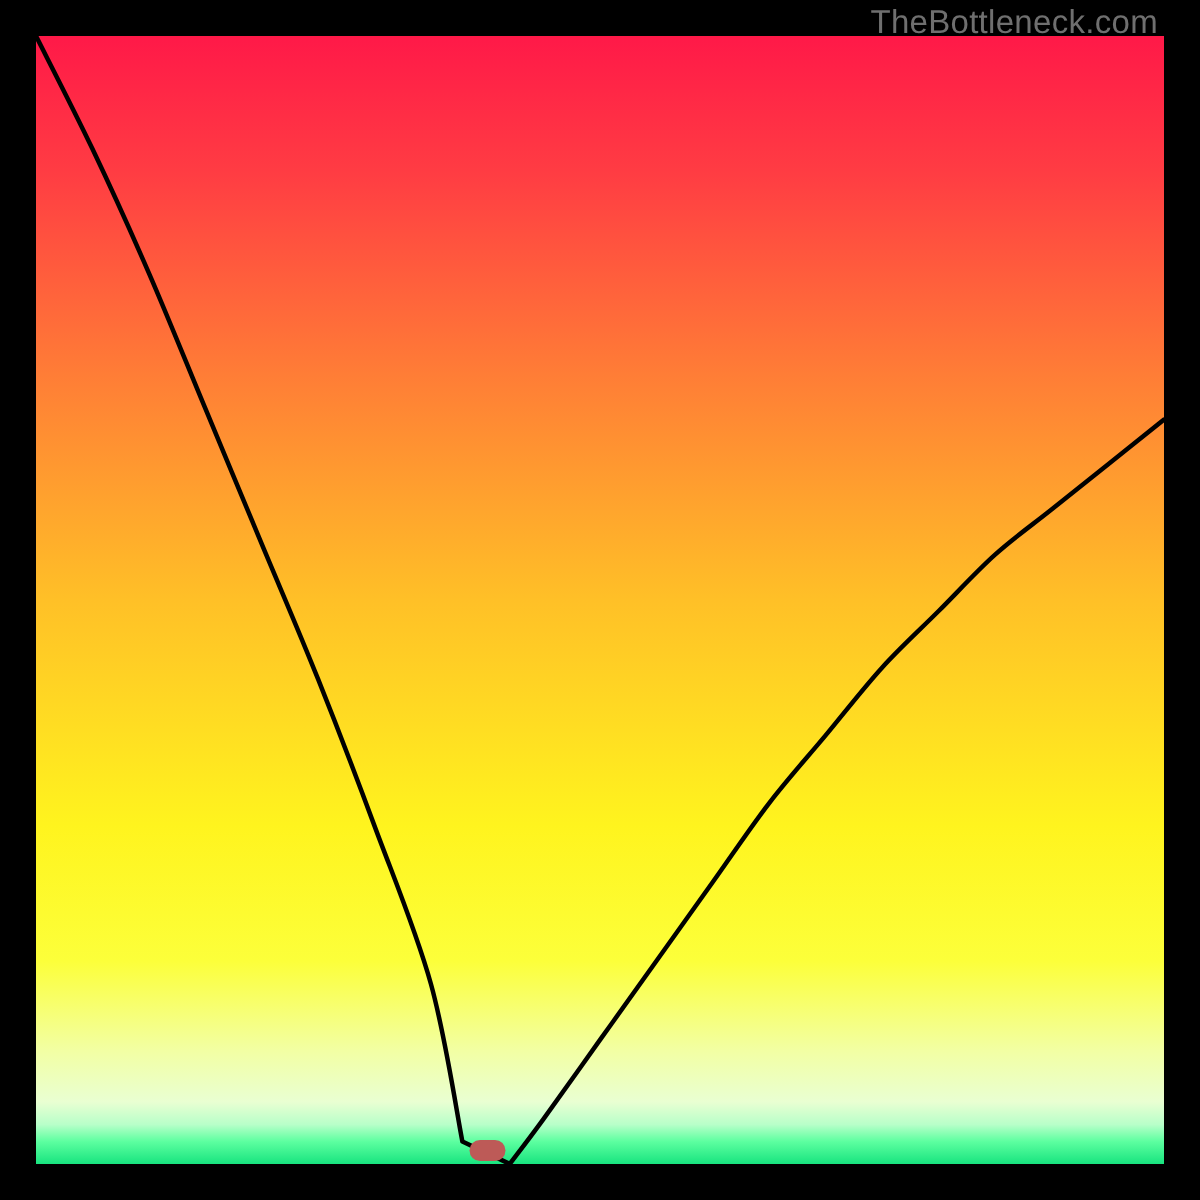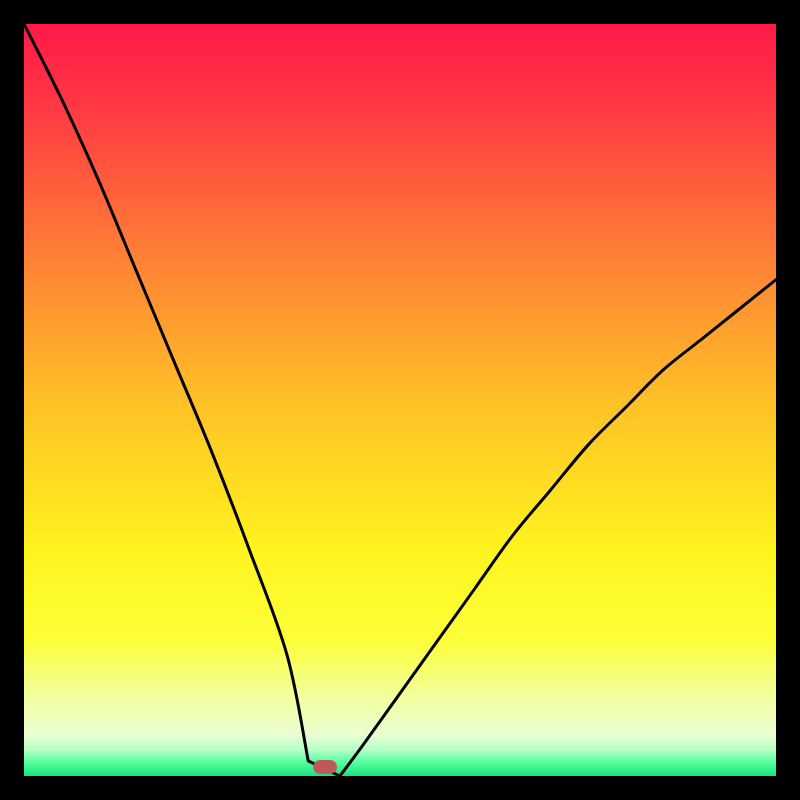--- a/index.html
+++ b/index.html
@@ -80,13 +80,14 @@
             <stop offset="100%" stop-color="#18e47f"></stop>
           </linearGradient>
       </defs>
       <rect x="0" y="0" width="752" height="752" fill="url(#bg)"></rect>
     </svg>
     <svg class="curve-svg" viewBox="0 0 752 752" preserveAspectRatio="none">
       <path id="curve-path" d="M 0 0 C 6.266666666666667 12.533333333333323, 25.06666666666667 48.87999999999994, 37.6 75.19999999999993 C 50.13333333333333 101.51999999999992, 62.66666666666667 129.09333333333328, 75.2 157.91999999999996 C 87.73333333333333 186.74666666666664, 100.26666666666667 218.07999999999996, 112.8 248.15999999999997 C 125.33333333333333 278.23999999999995, 137.86666666666667 308.32, 150.4 338.4 C 162.93333333333334 368.47999999999996, 175.46666666666667 397.3066666666667, 188 428.64 C 200.53333333333333 459.9733333333333, 213.06666666666666 492.56, 225.6 526.4 C 238.13333333333333 560.24, 253.42399999999998 596.5866666666666, 263.2 631.68 C 272.976 666.7733333333333, 280.74666666666667 719.4133333333334, 284.256 736.96 L 315.84 752 L 315.84 752 C 319.59999999999997 746.9866666666667, 328.37333333333333 735.7066666666666, 338.40000000000003 721.92 C 348.42666666666673 708.1333333333333, 363.4666666666667 686.8266666666666, 376 669.28 C 388.5333333333333 651.7333333333333, 401.0666666666667 634.1866666666666, 413.6 616.64 C 426.1333333333333 599.0933333333334, 438.66666666666663 581.5466666666666, 451.2 564 C 463.73333333333335 546.4533333333334, 476.26666666666665 527.6533333333333, 488.8 511.36 C 501.33333333333337 495.06666666666666, 513.8666666666667 481.28000000000003, 526.4 466.24 C 538.9333333333333 451.2, 551.4666666666667 434.9066666666667, 564 421.12 C 576.5333333333333 407.3333333333333, 589.0666666666667 396.05333333333334, 601.6 383.52 C 614.1333333333333 370.9866666666666, 626.6666666666666 357.19999999999993, 639.1999999999999 345.91999999999996 C 651.7333333333332 334.64, 664.2666666666668 325.8666666666667, 676.8000000000001 315.84000000000003 C 689.3333333333334 305.8133333333334, 701.8666666666667 295.7866666666667, 714.4 285.76 C 726.9333333333333 275.7333333333333, 745.7333333333333 260.69333333333327, 752 255.67999999999995" fill="none" stroke="#000000" stroke-width="3" stroke-linejoin="round" stroke-linecap="round"></path>
     </svg>
     <div class="marker" id="marker" style="left: 300.8px; top: 742.976px; background: rgb(189, 90, 87);"></div>
   </div>
+  <div class="watermark">TheBottleneck.com</div>
 </div>
 
 </body></html>

